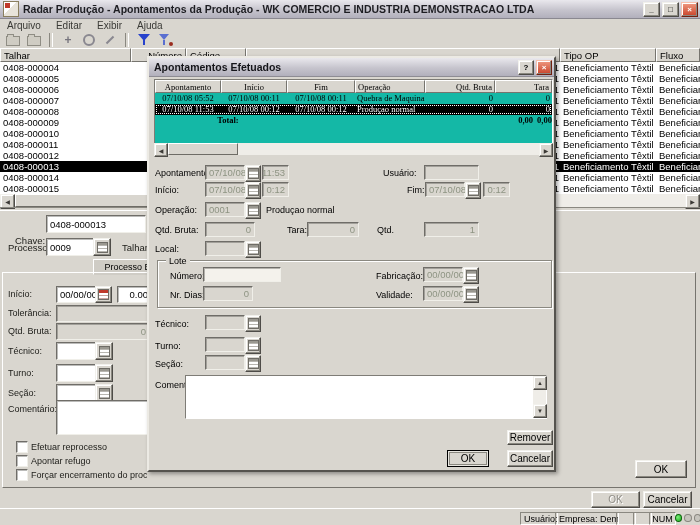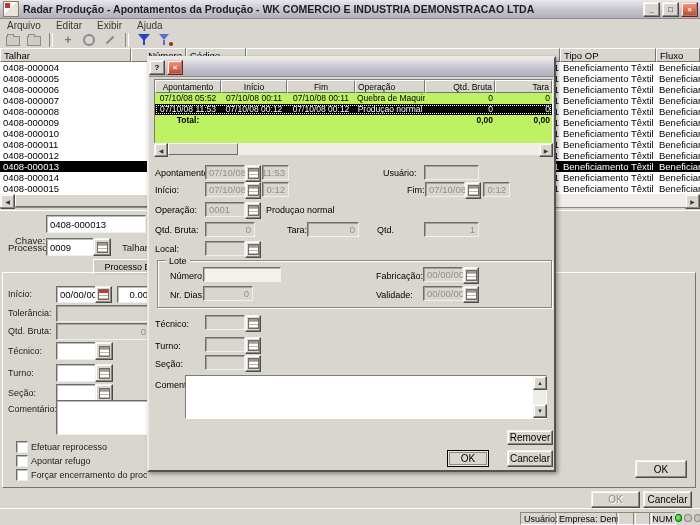--- a/index.html
+++ b/index.html
@@ -73,33 +73,33 @@
      repeating-linear-gradient(180deg,#fff 0 2px,#b8b6b0 2px 3px);}
   .gridicon.red{background:linear-gradient(180deg,#c0392b 0 3px,transparent 3px),
      repeating-linear-gradient(180deg,#fff 0 2px,#c9a5a0 2px 3px);}
   .checkbox{position:absolute;width:10px;height:10px;background:#fff;border:1px solid;border-color:#6f6d68 #f0efe9 #f0efe9 #6f6d68;box-shadow:inset 1px 1px 0 rgba(60,60,55,.35);}
   
   .dialog{left:147px;top:56px;width:409px;height:416px;background:#d9d6cf;z-index:50;
     border:2px solid;border-color:#eceae4 #55534e #55534e #eceae4;box-shadow:2px 2px 4px rgba(0,0,0,.35);box-sizing:border-box;}
   .dlg-titlebar{position:absolute;left:0;top:0;width:100%;height:18px;
     background:linear-gradient(180deg,#e9e8ed 0%,#c6c4cd 55%,#b2b0bc 100%);display:flex;align-items:center;border-bottom:1px solid #8e8c94;}
   .dlg-title{font-weight:bold;font-size:10.5px;margin-left:5px;color:#15151a;flex:1;white-space:nowrap;}
-  .dtable{position:absolute;left:5px;top:21px;width:399px;height:72px;background:#bef264;
-    border:1px solid;border-color:#7e7c76 #fff #fff #7e7c76;box-sizing:border-box;overflow:hidden;}
+  .dtable{position:absolute;left:5px;top:21px;width:399px;height:72px;background:#14b8a6;
+    border:1px solid;border-color:#7e7c76 #fff #fff #7e7c76;box-sizing:border-box;overflow:hidden;font-family:Liberation Serif, serif;}
   .dhead{display:flex;height:13px;}
   .dh{background:#d9d6cf;border:1px solid;border-color:#fff #76746e #76746e #fff;font-size:8.5px;
      display:flex;align-items:center;box-sizing:border-box;padding:0 2px;white-space:nowrap;overflow:hidden;}
   .drow{display:flex;height:11px;line-height:11px;font-size:8.5px;}
   .drow.dsel{background:#000;color:#fff;outline:1px dotted #fff;outline-offset:-2px;}
-  .drow.total{font-weight:bold;}
+  .drow.total{font-weight:bold;margin-left:40px;}
   .dc{box-sizing:border-box;padding:0 2px;white-space:nowrap;overflow:hidden;}
   .dc0{width:66px;text-align:center;}
   .dc1{width:66px;text-align:center;}
   .dc2{width:68px;text-align:center;}
-  .dc3{width:70px;text-align:center;}
+  .dc3{width:70px;}
   .dc4{width:70px;text-align:right;}
   .dc5{flex:1;text-align:right;}
   .dlg-hscroll{position:absolute;left:5px;top:85px;width:399px;height:12px;background:#efede8;display:flex;}
   .dfield{position:absolute;height:15px;box-sizing:border-box;}
   .dlbl{position:absolute;font-size:9px;white-space:nowrap;}
   .lote{position:absolute;left:8px;top:202px;width:393px;height:46px;
     border:1px solid #8a8880;box-shadow:1px 1px 0 #fff inset, 1px 1px 0 #fff;}
   .lote-legend{position:absolute;left:8px;top:-5px;background:#d9d6cf;padding:0 3px;font-size:9px;}
   .dcomment{position:absolute;left:36px;top:317px;width:362px;height:44px;background:#fff;
     border:1px solid;border-color:#7e7c76 #fff #fff #7e7c76;box-sizing:border-box;}
@@ -334,20 +334,21 @@
   <div class="checkbox" style="left:16px;top:469px;"></div>
   <div class="lbl" style="left:31px;top:470px;width:116px;overflow:hidden;">Forçar encerramento do processo</div>
 
   <div class="abs btn" style="left:635px;top:460px;width:50px;height:16px;">OK</div>
 
   <div class="abs btn disabled" style="left:591px;top:491px;width:47px;height:15px;">OK</div>
   <div class="abs btn" style="left:643px;top:491px;width:47px;height:15px;">Cancelar</div>
 
   <div class="abs dialog">
     <div class="dlg-titlebar">
+      <div class="dlg-title">Apontamentos Efetuados</div>
       <div class="btn winbtn" style="width:14px;">?</div>
       <div class="btn winbtn close" style="width:14px;">×</div>
     </div>
 
     <div class="dtable">
       <div class="dhead">
         <div class="dh dc0" style="justify-content:center;">Apontamento</div>
         <div class="dh dc1" style="justify-content:center;">Início</div>
         <div class="dh dc2" style="justify-content:center;">Fim</div>
         <div class="dh dc3">Operação</div>

